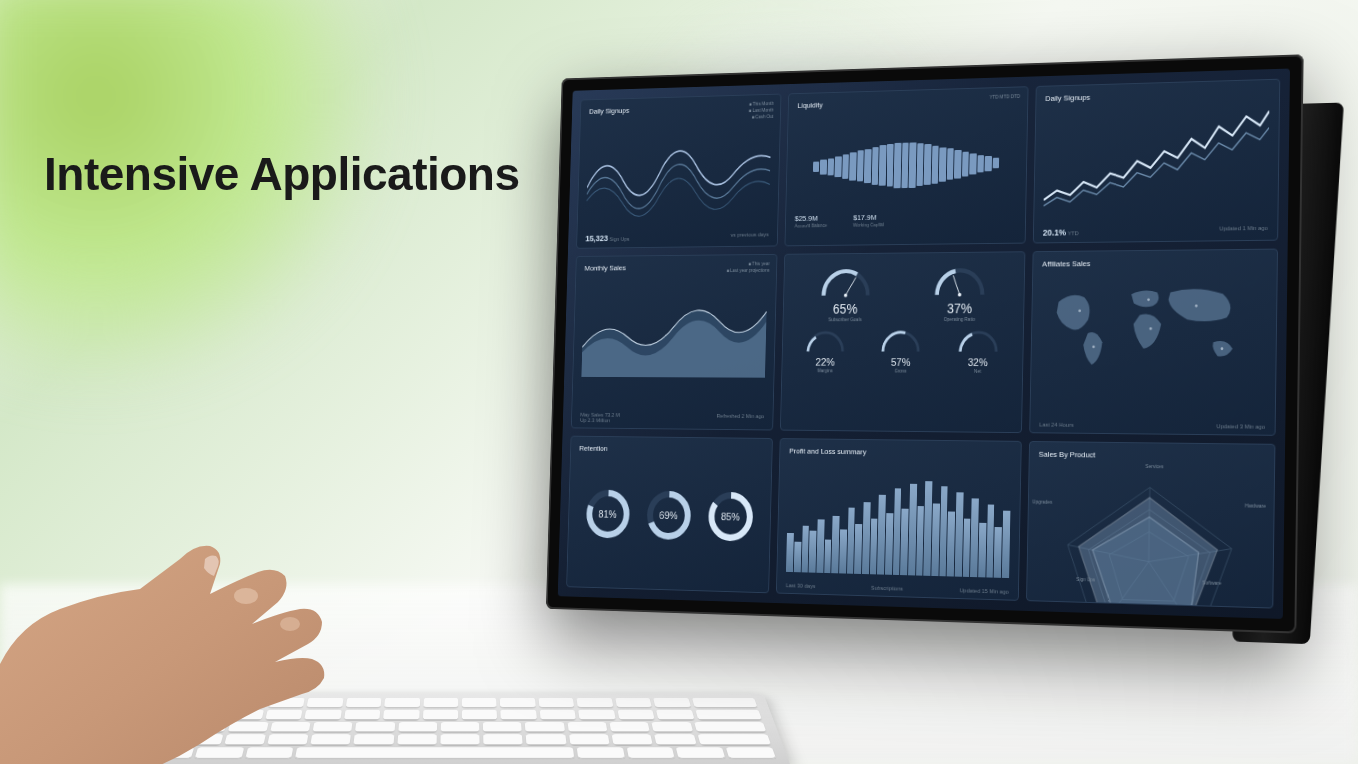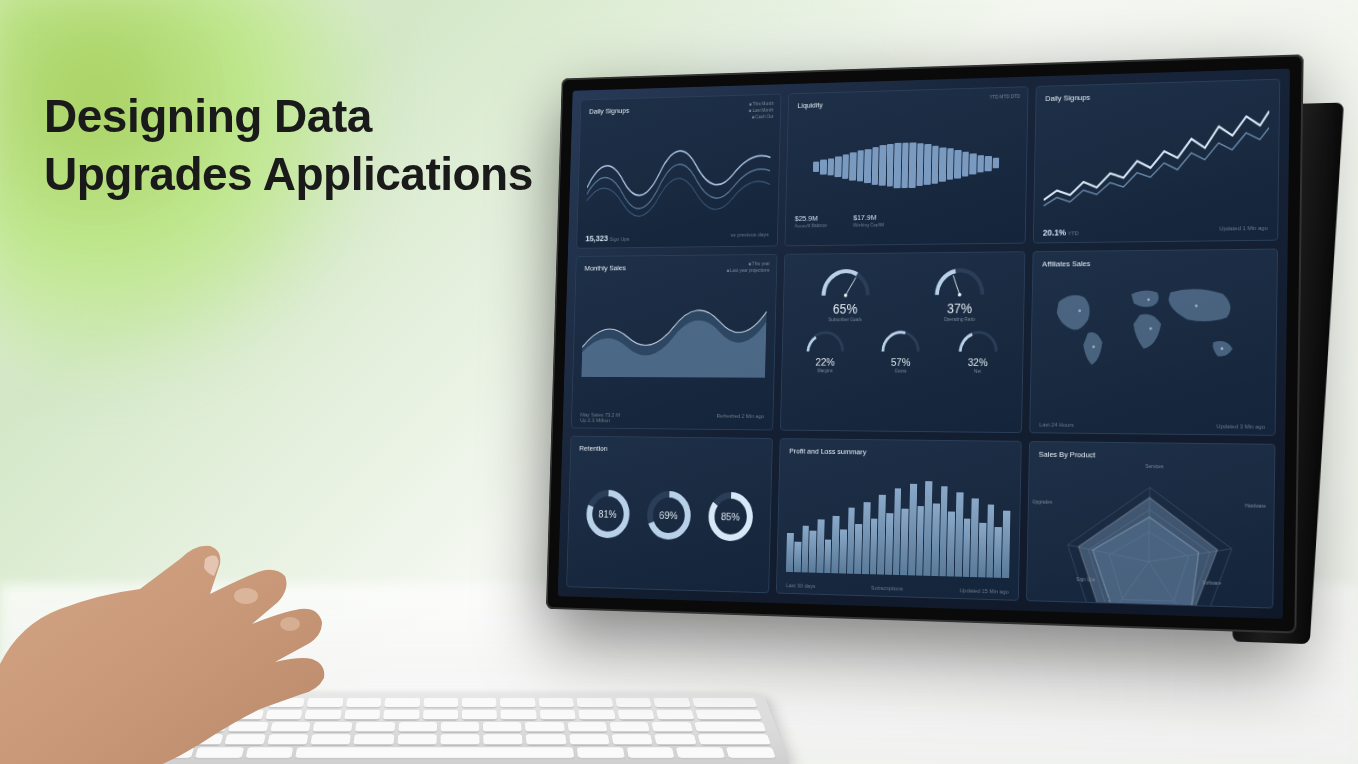--- a/index.html
+++ b/index.html
@@ -317,22 +317,22 @@
   z-index: 6;
 }
 </style>
 </head>
 <body>
 
 <div class="bg-blur"></div>
 <div class="desk"></div>
 
 <h1 class="heading">
-  <span>Designing Data</span><br>
-  <span>Upgrades Applications</span>
+  <br>
+  <span>Intensive Applications</span>
 </h1>
 
 <div class="tablet-wrap">
   <div class="tablet-stand"></div>
   <div class="tablet">
     <div class="screen">
 
       <div class="panel">
         <div class="panel-title">Daily Signups</div>
         <div class="panel-legend" style="white-space:pre">■ This Month

